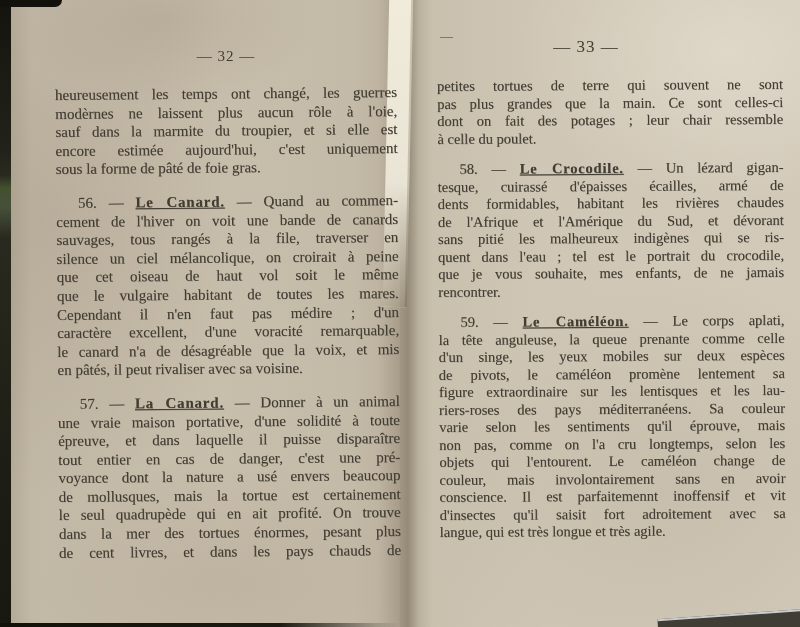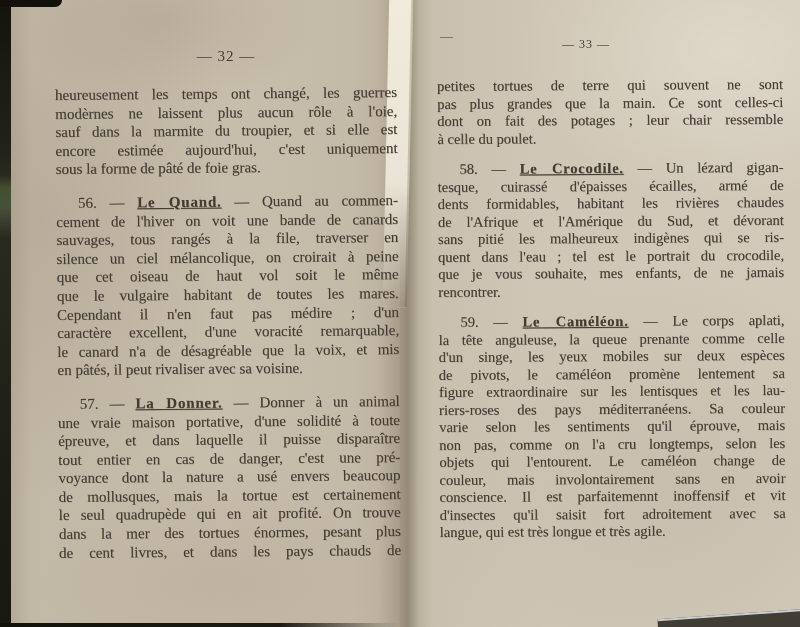--- a/index.html
+++ b/index.html
@@ -51,21 +51,21 @@
   #corner-br {
     position:absolute; right:-8px; bottom:-9px; width:150px; height:20px;
     background:#403d34; border-top:2px solid #c9cdd0;
     transform:rotate(-4deg);
   }
   .running-header {
     position:absolute; width:172px; text-align:center;
     color:#413c32; letter-spacing:1px;
   }
   #left-header  { left:140px; top:48px; font-size:15px; }
-  #right-header { left:500px; top:37px; font-size:12px; }
+  #right-header { left:500px; top:37px; font-size:17px; }
   #stray-mark {
     position:absolute; left:440px; top:28px; font-size:13px; color:#555044;
   }
   .text-col {
     position:absolute; color:#423d33;
     text-shadow:0.3px 0.3px 0.6px rgba(66,61,51,0.45);
     transform-origin:left top;
   }
   #left-text  { left:55px;  top:86px; width:342px; font-size:15px;   line-height:18.6px; transform:rotate(-0.5deg); }
   #right-text { left:437px; top:78px; width:346px; font-size:14.5px; line-height:17.5px; transform:rotate(-0.35deg); }
@@ -96,33 +96,33 @@
 
   <div id="left-text" class="text-col">
       <div class="para">
         <div class="line">heureusement les temps ont changé, les guerres</div>
         <div class="line">modèrnes ne laissent plus aucun rôle à l'oie,</div>
         <div class="line">sauf dans la marmite du troupier, et si elle est</div>
         <div class="line">encore estimée aujourd'hui, c'est uniquement</div>
         <div class="line short">sous la forme de pâté de foie gras.</div>
       </div>
       <div class="para indent">
-        <div class="line first">56. — <b>Le Quand.</b> — Quand au commen-</div>
+        <div class="line first">56. — <b>Le Canard.</b> — Quand au commen-</div>
         <div class="line">cement de l'hiver on voit une bande de canards</div>
         <div class="line">sauvages, tous rangés à la file, traverser en</div>
         <div class="line">silence un ciel mélancolique, on croirait à peine</div>
         <div class="line">que cet oiseau de haut vol soit le même</div>
         <div class="line">que le vulgaire habitant de toutes les mares.</div>
         <div class="line">Cependant il n'en faut pas médire ; d'un</div>
         <div class="line">caractère excellent, d'une voracité remarquable,</div>
         <div class="line">le canard n'a de désagréable que la voix, et mis</div>
         <div class="line short">en pâtés, il peut rivaliser avec sa voisine.</div>
       </div>
       <div class="para indent">
-        <div class="line first">57. — <b>La Donner.</b> — Donner à un animal</div>
+        <div class="line first">57. — <b>La Canard.</b> — Donner à un animal</div>
         <div class="line">une vraie maison portative, d'une solidité à toute</div>
         <div class="line">épreuve, et dans laquelle il puisse disparaître</div>
         <div class="line">tout entier en cas de danger, c'est une pré-</div>
         <div class="line">voyance dont la nature a usé envers beaucoup</div>
         <div class="line">de mollusques, mais la tortue est certainement</div>
         <div class="line">le seul quadrupède qui en ait profité. On trouve</div>
         <div class="line">dans la mer des tortues énormes, pesant plus</div>
         <div class="line">de cent livres, et dans les pays chauds de</div>
       </div>
     </div>

